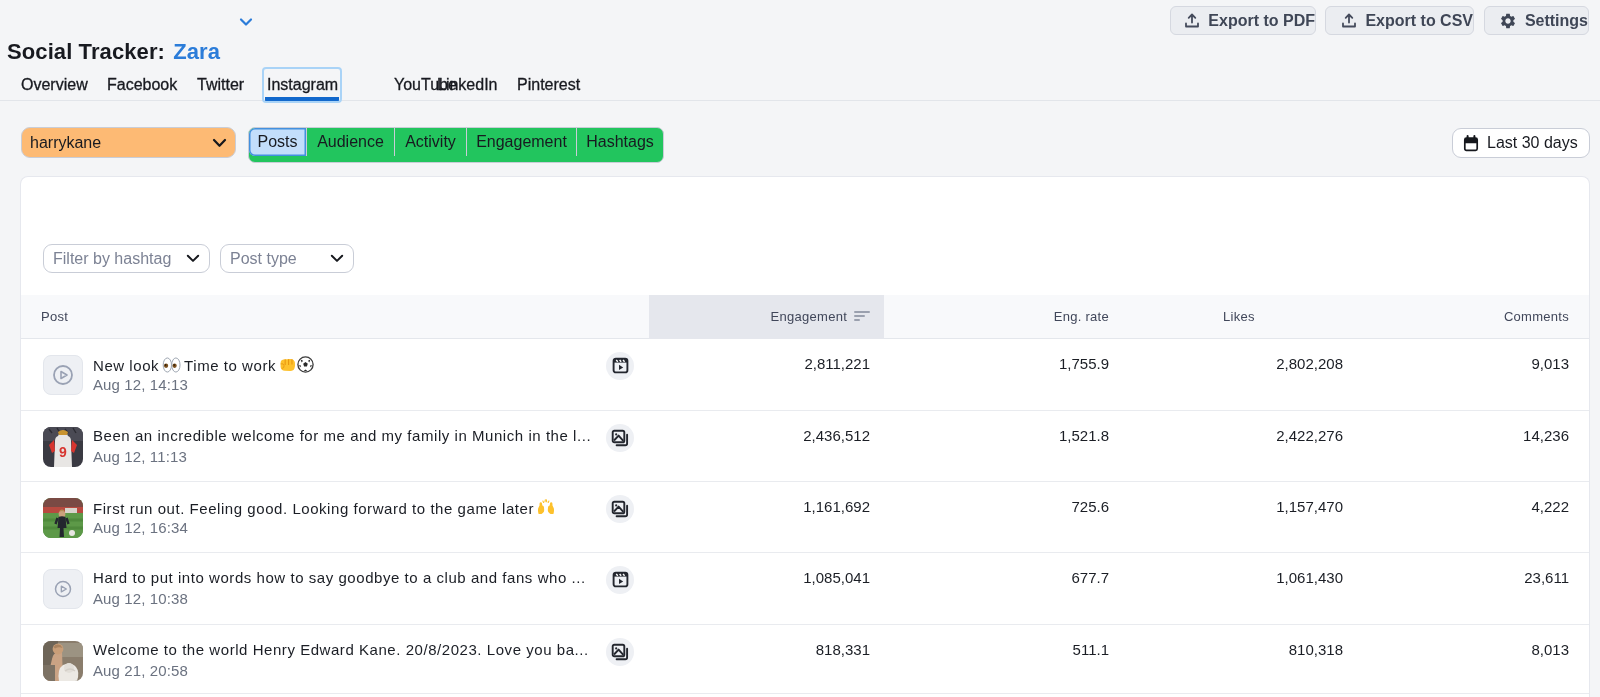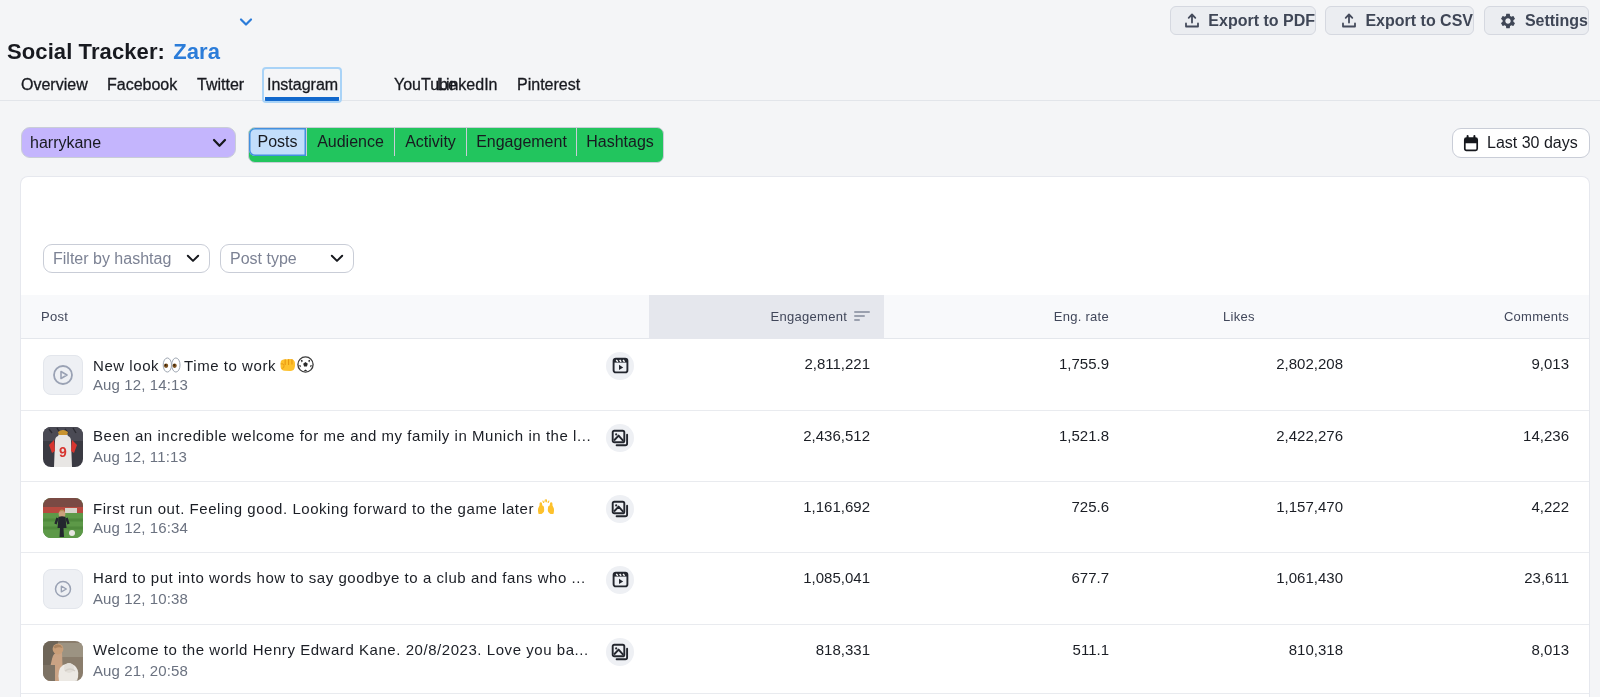--- a/index.html
+++ b/index.html
@@ -10,21 +10,21 @@
 .title .blue { color:#2b7cd9; }
 .topbtn { height:29px; top:6px; background:#ebedf1; border:1px solid #d5d8e0; border-radius:6px;
   display:flex; align-items:center; justify-content:flex-end; gap:8px;
   font-size:16px; font-weight:700; color:#3f4656; }
 
 .tab { top:77px; font-size:16px; font-weight:400; color:#181a20; line-height:16px; -webkit-text-stroke:0.3px #181a20; }
 .tabdivider { left:0; top:100px; width:1600px; height:1px; background:#e2e5ea; }
 .tabring { left:262px; top:67px; width:80px; height:36px; border:2px solid #a9d3f7; border-radius:4px; }
 .tabunderline { left:265px; top:97px; width:74px; height:4px; background:#1268cc; }
 
-.select { left:21px; top:127px; width:215px; height:31px; background:#c4b5fd; border:1px solid #c9cdd7; border-radius:9px;
+.select { left:21px; top:127px; width:215px; height:31px; background:#fdba74; border:1px solid #c9cdd7; border-radius:9px;
   display:flex; align-items:center; font-size:16px; color:#181a20; padding:8px 8px; }
 .seg { left:248px; top:127px; height:36px; display:flex; background:#22c55e; border:1px solid #c9cdd7; border-radius:7px; overflow:hidden;}
 .seg > div { height:28px; display:flex; align-items:center; justify-content:center; font-size:16px; color:#181a20; border-left:1px solid #c9cdd7;}
 .seg > div:first-child { border-left:none; }
 .seg .sel { background:#c3defb; box-shadow:inset 0 0 0 1.5px #4390de; border-left:none; border-radius:6px 0 0 6px; }
 .last30 { left:1452px; top:128px; width:138px; height:30px; background:#fff; border:1px solid #c9cdd7; border-radius:9px;
   display:flex; align-items:center; gap:8px; padding:0 10px; font-size:16px; color:#181a20; }
 
 .card { left:20px; top:176px; width:1570px; height:530px; background:#fff; border:1px solid #e6e8ee; border-radius:8px 8px 0 0; border-bottom:none;}
 .cardhead { position:absolute; left:0; top:0; width:100%; height:43px; border-bottom:1px solid #e8eaee; }

